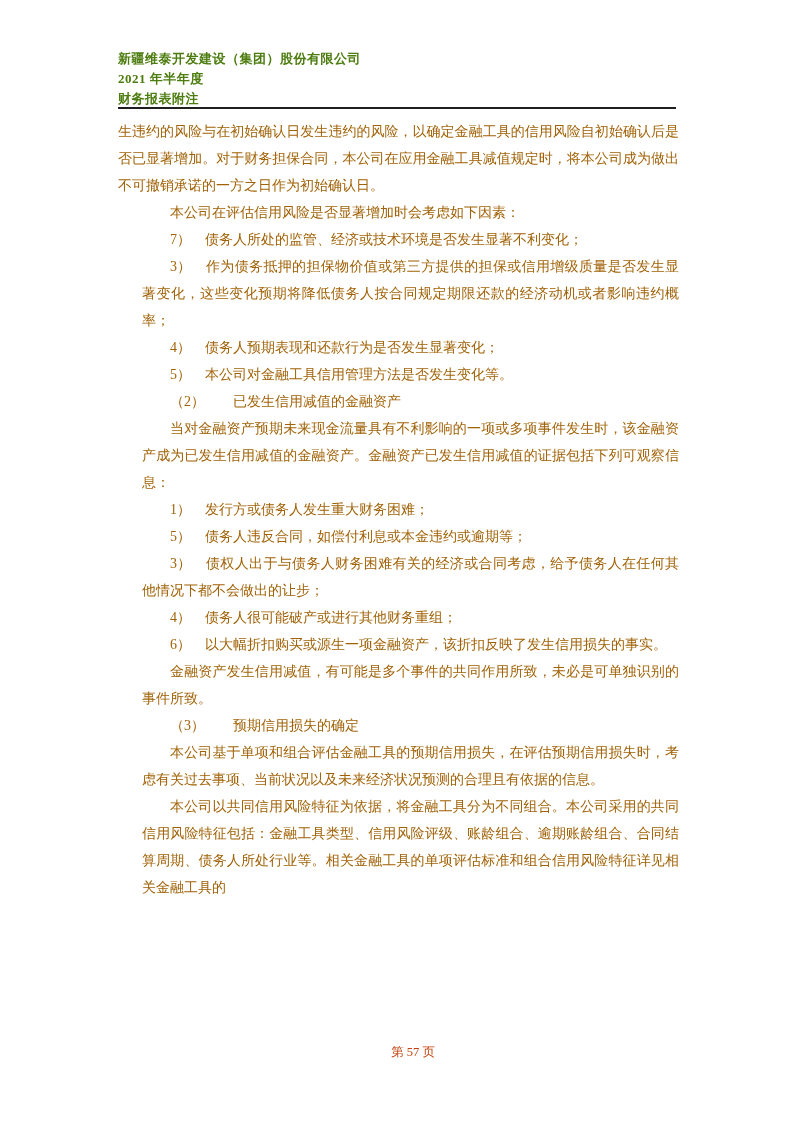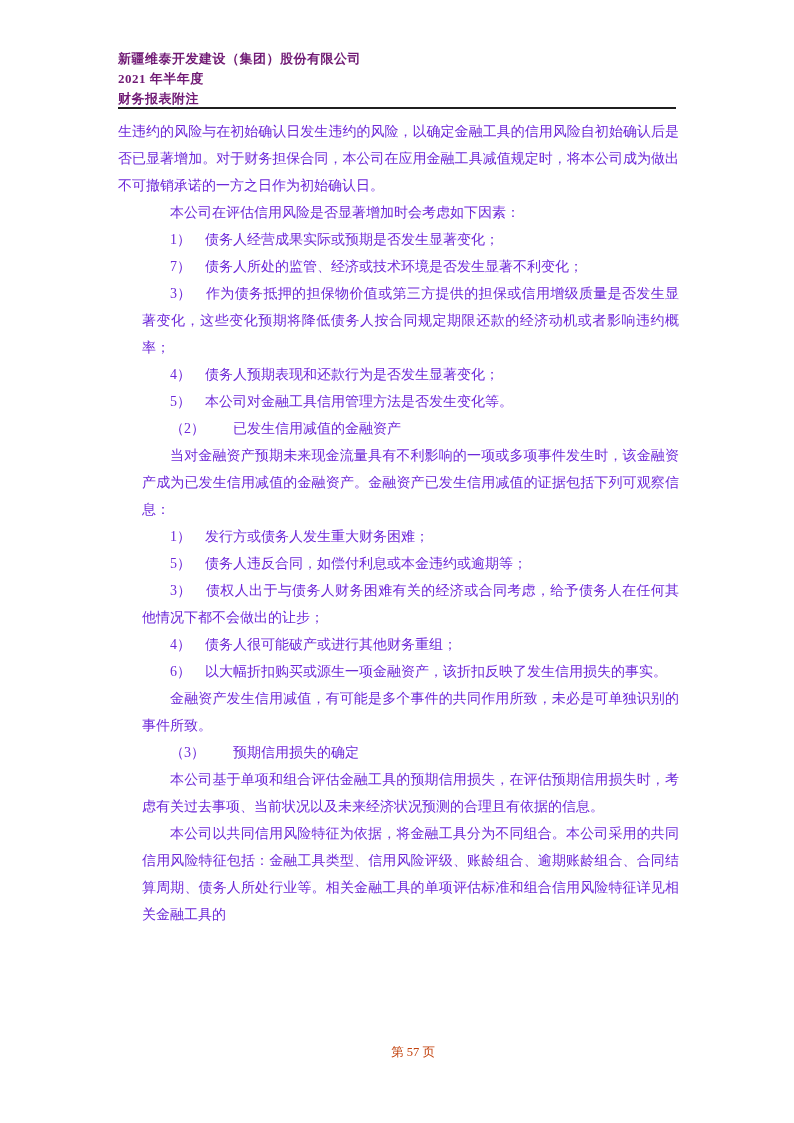--- a/index.html
+++ b/index.html
@@ -13,40 +13,40 @@
     height: 1123px;
     background: #ffffff;
     font-family: "Liberation Serif", "DejaVu Serif", serif;
     overflow: hidden;
   }
   .doc-header {
     position: absolute;
     left: 118px;
     top: 49px;
     width: 560px;
-    color: #701a75;
+    color: #4d7c0f;
     font-size: 13px;
     line-height: 20px;
     font-weight: 600;
     letter-spacing: 0.5px;
   }
   .header-rule {
     position: absolute;
     left: 118px;
     top: 107px;
     width: 558px;
     height: 2px;
     background: #1f1f1f;
   }
   .doc-body {
     position: absolute;
     left: 118px;
     top: 118px;
     width: 561px;
-    color: #6d28d9;
+    color: #a16207;
     font-size: 14px;
     line-height: 27px;
     text-align: justify;
   }
   .doc-body p {
     margin: 0;
     padding: 0;
   }
   .doc-body p.indent {
     text-indent: 2em;
@@ -73,21 +73,20 @@
     <div>新疆维泰开发建设（集团）股份有限公司</div>
     <div>2021 年半年度</div>
     <div>财务报表附注</div>
   </div>
 
   <div class="header-rule"></div>
 
   <div class="doc-body" id="paragraphs">
       <p class="">生违约的风险与在初始确认日发生违约的风险，以确定金融工具的信用风险自初始确认后是否已显著增加。对于财务担保合同，本公司在应用金融工具减值规定时，将本公司成为做出不可撤销承诺的一方之日作为初始确认日。</p>
       <p class="indent">本公司在评估信用风险是否显著增加时会考虑如下因素：</p>
-      <p class="indent">1）　债务人经营成果实际或预期是否发生显著变化；</p>
       <p class="indent">7）　债务人所处的监管、经济或技术环境是否发生显著不利变化；</p>
       <p class="indent">3）　作为债务抵押的担保物价值或第三方提供的担保或信用增级质量是否发生显著变化，这些变化预期将降低债务人按合同规定期限还款的经济动机或者影响违约概率；</p>
       <p class="indent">4）　债务人预期表现和还款行为是否发生显著变化；</p>
       <p class="indent">5）　本公司对金融工具信用管理方法是否发生变化等。</p>
       <p class="indent">（2）　　已发生信用减值的金融资产</p>
       <p class="indent">当对金融资产预期未来现金流量具有不利影响的一项或多项事件发生时，该金融资产成为已发生信用减值的金融资产。金融资产已发生信用减值的证据包括下列可观察信息：</p>
       <p class="indent">1）　发行方或债务人发生重大财务困难；</p>
       <p class="indent">5）　债务人违反合同，如偿付利息或本金违约或逾期等；</p>
       <p class="indent">3）　债权人出于与债务人财务困难有关的经济或合同考虑，给予债务人在任何其他情况下都不会做出的让步；</p>
       <p class="indent">4）　债务人很可能破产或进行其他财务重组；</p>

